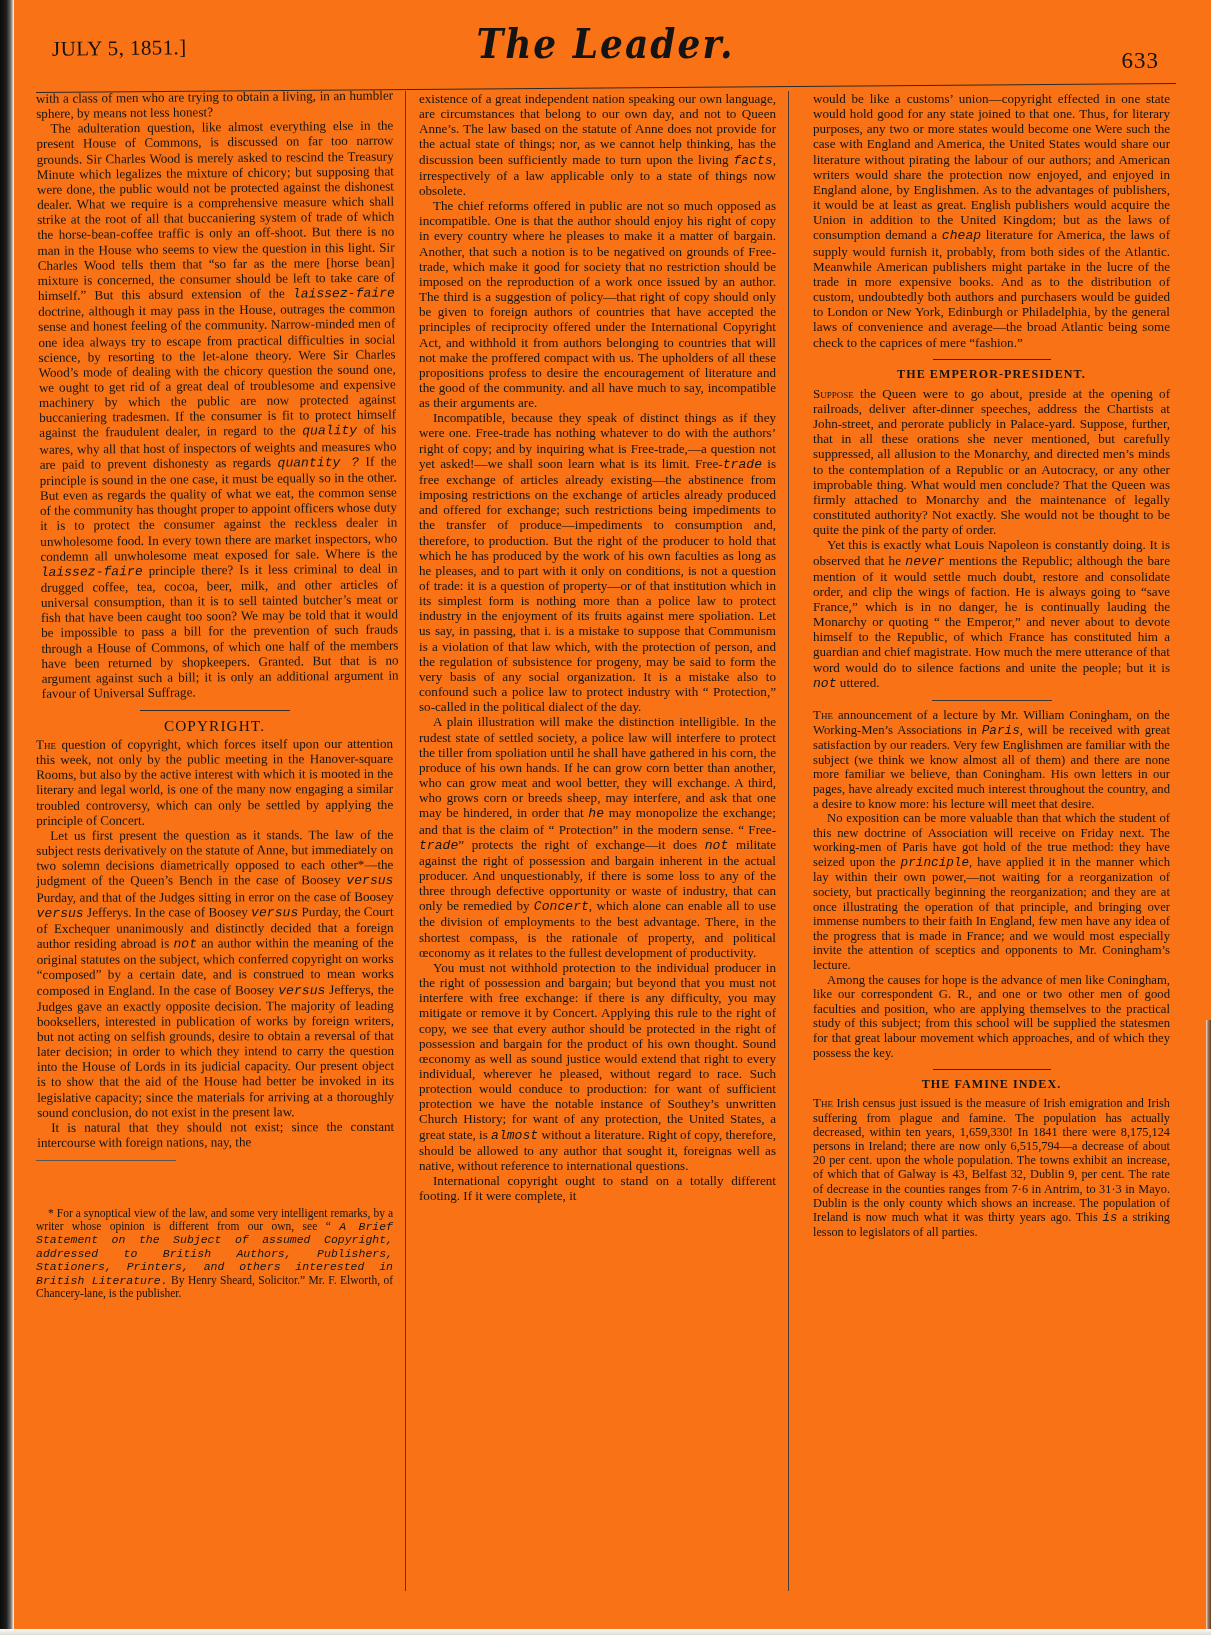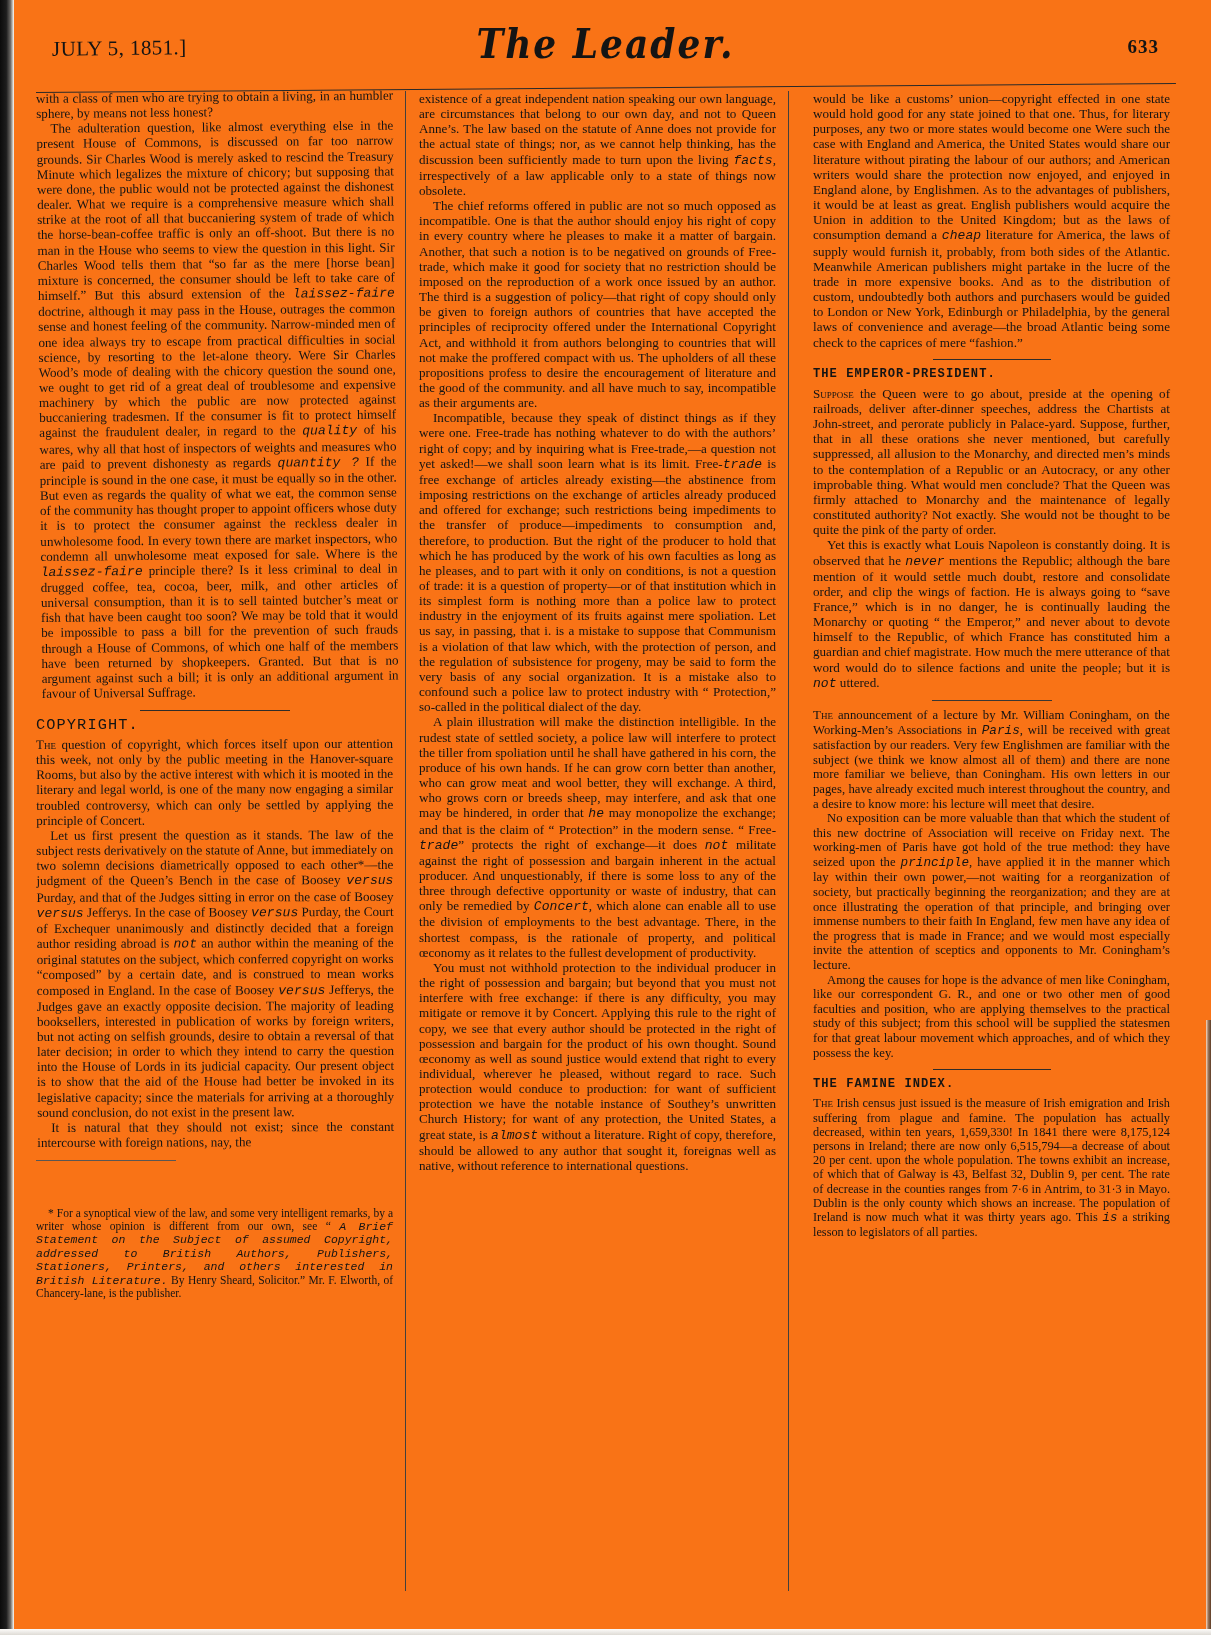--- a/index.html
+++ b/index.html
@@ -63,23 +63,23 @@
     text-align: center;
     font-size: 36px;
     font-weight: bold;
     letter-spacing: 2px;
     font-family: "DejaVu Serif", "Liberation Serif", serif;
     font-style: italic;
     transform: scaleY(1.12);
   }
   .mast-page {
     position: absolute;
-    right: 52px; top: 14px;
-    font-size: 19px;
-    font-weight: bold;
+    right: 52px; top: 26px;
+    font-size: 23px;
+    font-weight: normal;
     letter-spacing: 1px;
   }
   .rule-top {
     position: absolute;
     left: 36px;
     top: 92px;
     width: 1140px;
     height: 0;
     border-top: 1.6px solid #2a2a2a;
     transform: rotate(-0.45deg);
@@ -128,26 +128,25 @@
     margin: 9px auto 7px auto;
     border-top: 1.3px solid #2f2c29;
     height: 0;
   }
   .sect-rule.short { width: 118px; }
   .sect-rule.dashy {
     width: 120px;
     border-top: 1.3px solid #3a3734;
   }
   .sect-head {
-    text-align: left;
+    text-align: center;
     font-size: 15.3px;
     letter-spacing: 1.1px;
     margin: 2px 0 4px 0;
     font-weight: normal;
-    font-family: Liberation Mono, monospace;
   }
   .sect-head.small {
     font-size: 12.1px;
     letter-spacing: 1.05px;
     font-weight: bold;
   }
   .smallcaps { font-variant: small-caps; }
   .drop-sc {
     font-variant: small-caps;
     font-size: 13px;
@@ -210,20 +209,21 @@
         <p><span>* For a synoptical view of the law, and some very intelligent remarks, by a writer whose opinion is different from our own, see “ </span><i>A Brief Statement on the Subject of assumed Copyright, addressed to British Authors, Publishers, Stationers, Printers, and others interested in British Literature.</i><span> By Henry Sheard, Solicitor.” Mr. F. Elworth, of Chancery-lane, is the publisher.</span></p>
       </div>
     </div>
 
     <div class="col col-2">
       <p class="noind"><span>existence of a great independent nation speaking our own language, are circumstances that belong to our own day, and not to Queen Anne’s. The law based on the statute of Anne does not provide for the actual state of things; nor, as we cannot help thinking, has the discussion been sufficiently made to turn upon the living </span><i>facts</i><span>, irrespectively of a law applicable only to a state of things now obsolete.</span></p>
       <p><span>The chief reforms offered in public are not so much opposed as incompatible. One is that the author should enjoy his right of copy in every country where he pleases to make it a matter of bargain. Another, that such a notion is to be negatived on grounds of Free-trade, which make it good for society that no restriction should be imposed on the reproduction of a work once issued by an author. The third is a suggestion of policy—that right of copy should only be given to foreign authors of countries that have accepted the principles of reciprocity offered under the International Copyright Act, and withhold it from authors belonging to countries that will not make the proffered compact with us. The upholders of all these propositions profess to desire the encouragement of literature and the good of the community. and all have much to say, incompatible as their arguments are.</span></p>
       <p><span>Incompatible, because they speak of distinct things as if they were one. Free-trade has nothing whatever to do with the authors’ right of copy; and by inquiring what is Free-trade,—a question not yet asked!—we shall soon learn what is its limit. Free-</span><i>trade</i><span> is free exchange of articles already existing—the abstinence from imposing restrictions on the exchange of articles already produced and offered for exchange; such restrictions being impediments to the transfer of produce—impediments to consumption and, therefore, to production. But the right of the producer to hold that which he has produced by the work of his own faculties as long as he pleases, and to part with it only on conditions, is not a question of trade: it is a question of property—or of that institution which in its simplest form is nothing more than a police law to protect industry in the enjoyment of its fruits against mere spoliation. Let us say, in passing, that i. is a mistake to suppose that Communism is a violation of that law which, with the protection of person, and the regulation of subsistence for progeny, may be said to form the very basis of any social organization. It is a mistake also to confound such a police law to protect industry with “ Protection,” so-called in the political dialect of the day.</span></p>
       <p><span>A plain illustration will make the distinction intelligible. In the rudest state of settled society, a police law will interfere to protect the tiller from spoliation until he shall have gathered in his corn, the produce of his own hands. If he can grow corn better than another, who can grow meat and wool better, they will exchange. A third, who grows corn or breeds sheep, may interfere, and ask that one may be hindered, in order that </span><i>he</i><span> may monopolize the exchange; and that is the claim of “ Protection” in the modern sense. “ Free-</span><i>trade</i><span>” protects the right of exchange—it does </span><i>not</i><span> militate against the right of possession and bargain inherent in the actual producer. And unquestionably, if there is some loss to any of the three through defective opportunity or waste of industry, that can only be remedied by </span><i>Concert</i><span>, which alone can enable all to use the division of employments to the best advantage. There, in the shortest compass, is the rationale of property, and political œconomy as it relates to the fullest development of productivity.</span></p>
       <p><span>You must not withhold protection to the individual producer in the right of possession and bargain; but beyond that you must not interfere with free exchange: if there is any difficulty, you may mitigate or remove it by Concert. Applying this rule to the right of copy, we see that every author should be protected in the right of possession and bargain for the product of his own thought. Sound œconomy as well as sound justice would extend that right to every individual, wherever he pleased, without regard to race. Such protection would conduce to production: for want of sufficient protection we have the notable instance of Southey’s unwritten Church History; for want of any protection, the United States, a great state, is </span><i>almost</i><span> without a literature. Right of copy, therefore, should be allowed to any author that sought it, foreignas well as native, without reference to international questions.</span></p>
+      <p><span>International copyright ought to stand on a totally different footing. If it were complete, it</span></p>
     </div>
 
     <div class="col col-3">
       <p class="noind"><span>would be like a customs’ union—copyright effected in one state would hold good for any state joined to that one. Thus, for literary purposes, any two or more states would become one Were such the case with England and America, the United States would share our literature without pirating the labour of our authors; and American writers would share the protection now enjoyed, and enjoyed in England alone, by Englishmen. As to the advantages of publishers, it would be at least as great. English publishers would acquire the Union in addition to the United Kingdom; but as the laws of consumption demand a </span><i>cheap</i><span> literature for America, the laws of supply would furnish it, probably, from both sides of the Atlantic. Meanwhile American publishers might partake in the lucre of the trade in more expensive books. And as to the distribution of custom, undoubtedly both authors and purchasers would be guided to London or New York, Edinburgh or Philadelphia, by the general laws of convenience and average—the broad Atlantic being some check to the caprices of mere “fashion.”</span></p>
 
       <div class="sect-rule short"></div>
       <div class="sect-head small smallcaps">THE EMPEROR-PRESIDENT.</div>
 
       <p class="noind"><span class="drop-sc">Suppose</span><span> the Queen were to go about, preside at the opening of railroads, deliver after-dinner speeches, address the Chartists at John-street, and perorate publicly in Palace-yard. Suppose, further, that in all these orations she never mentioned, but carefully suppressed, all allusion to the Monarchy, and directed men’s minds to the contemplation of a Republic or an Autocracy, or any other improbable thing. What would men conclude? That the Queen was firmly attached to Monarchy and the maintenance of legally constituted authority? Not exactly. She would not be thought to be quite the pink of the party of order.</span></p>
       <p><span>Yet this is exactly what Louis Napoleon is constantly doing. It is observed that he </span><i>never</i><span> mentions the Republic; although the bare mention of it would settle much doubt, restore and consolidate order, and clip the wings of faction. He is always going to “save France,” which is in no danger, he is continually lauding the Monarchy or quoting “ the Emperor,” and never about to devote himself to the Republic, of which France has constituted him a guardian and chief magistrate. How much the mere utterance of that word would do to silence factions and unite the people; but it is </span><i>not</i><span> uttered.</span></p>

